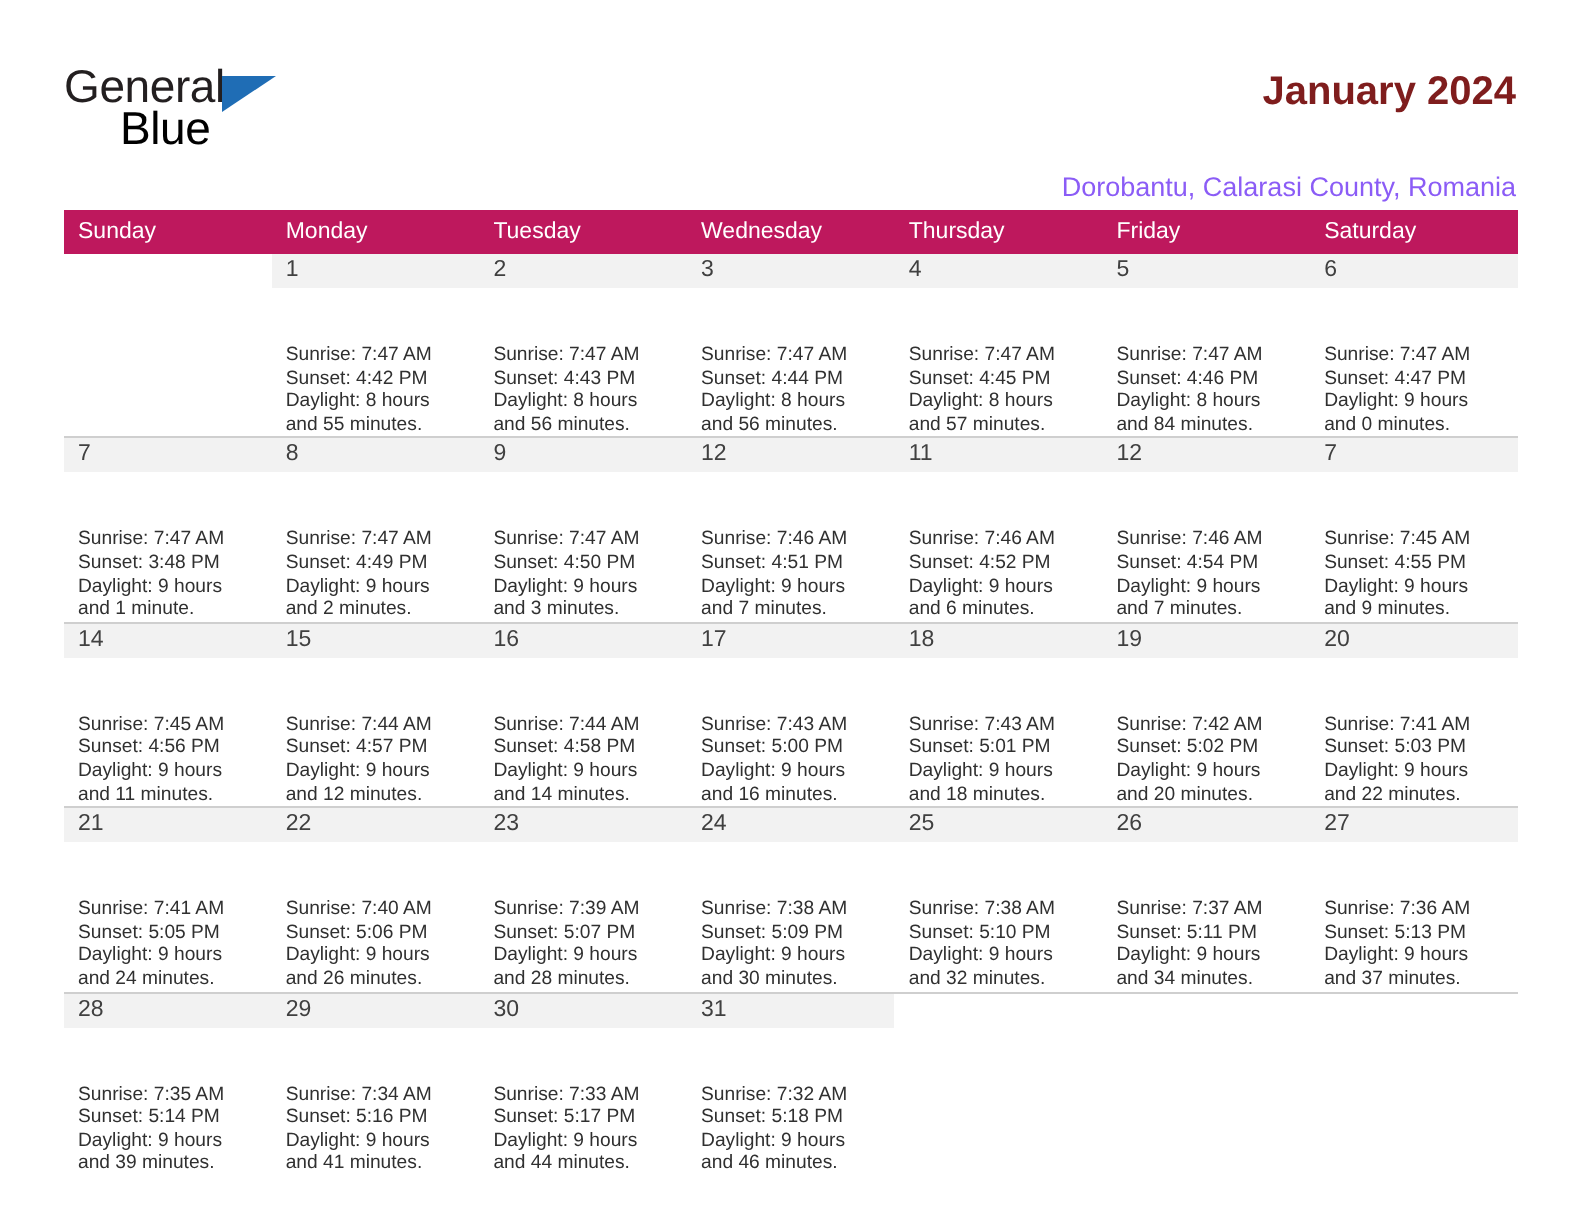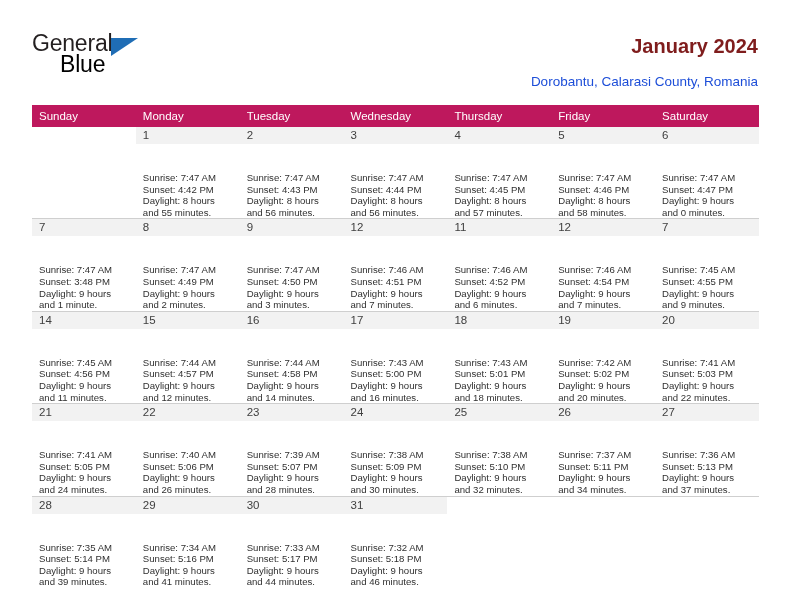--- a/index.html
+++ b/index.html
@@ -71,24 +71,24 @@
     text-align: right;
   }
   .month-title {
     font-size: 20px;
     line-height: 33px;
     color: #7f1d1d;
     font-weight: bold;
     white-space: nowrap;
   }
   .location {
-    margin-top: 10px;
+    margin-top: 22px;
     font-size: 13.5px;
     line-height: 17px;
-    color: #1d4ed8;
+    color: #8b5cf6;
     white-space: nowrap;
   }
 
   
   .calendar {
     position: absolute;
     left: 32px;
     top: 105px;
     width: 727px;
     border-collapse: collapse;
@@ -217,21 +217,21 @@
             <div>Daylight: 8 hours</div>
             <div>and 57 minutes.</div>
           </div>
         </td>
         <td>
           <span class="daynum">5</span>
           <div class="details">
             <div>Sunrise: 7:47 AM</div>
             <div>Sunset: 4:46 PM</div>
             <div>Daylight: 8 hours</div>
-            <div>and 58 minutes.</div>
+            <div>and 84 minutes.</div>
           </div>
         </td>
         <td>
           <span class="daynum">6</span>
           <div class="details">
             <div>Sunrise: 7:47 AM</div>
             <div>Sunset: 4:47 PM</div>
             <div>Daylight: 9 hours</div>
             <div>and 0 minutes.</div>
           </div>

